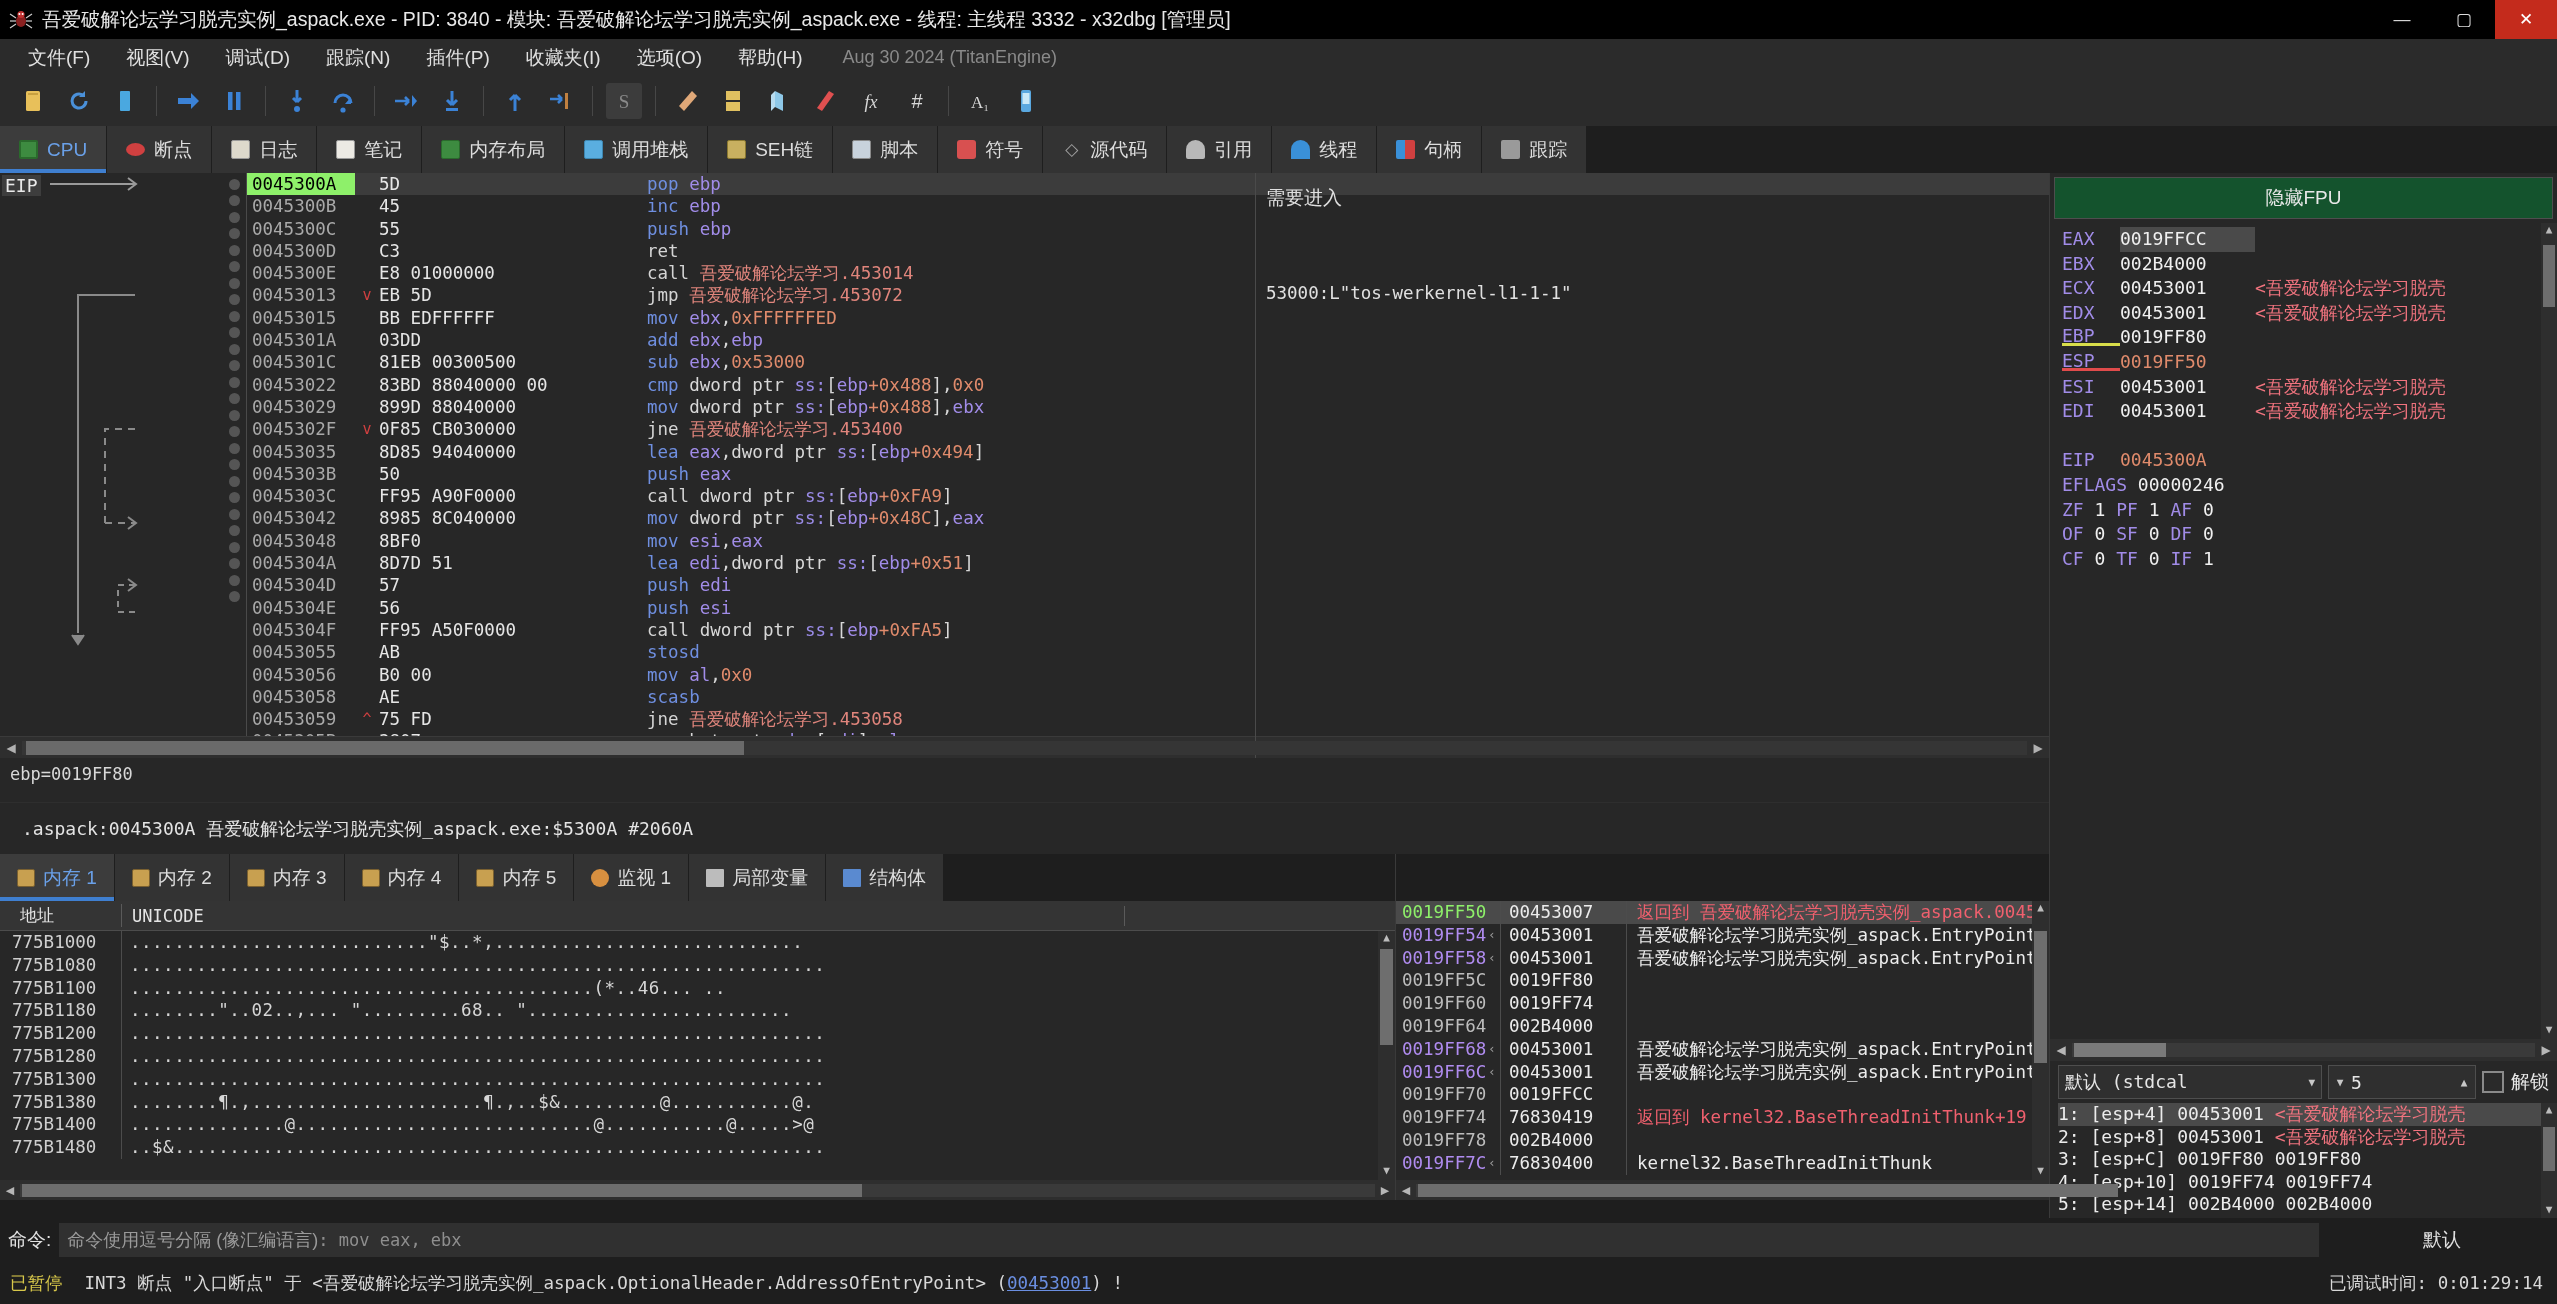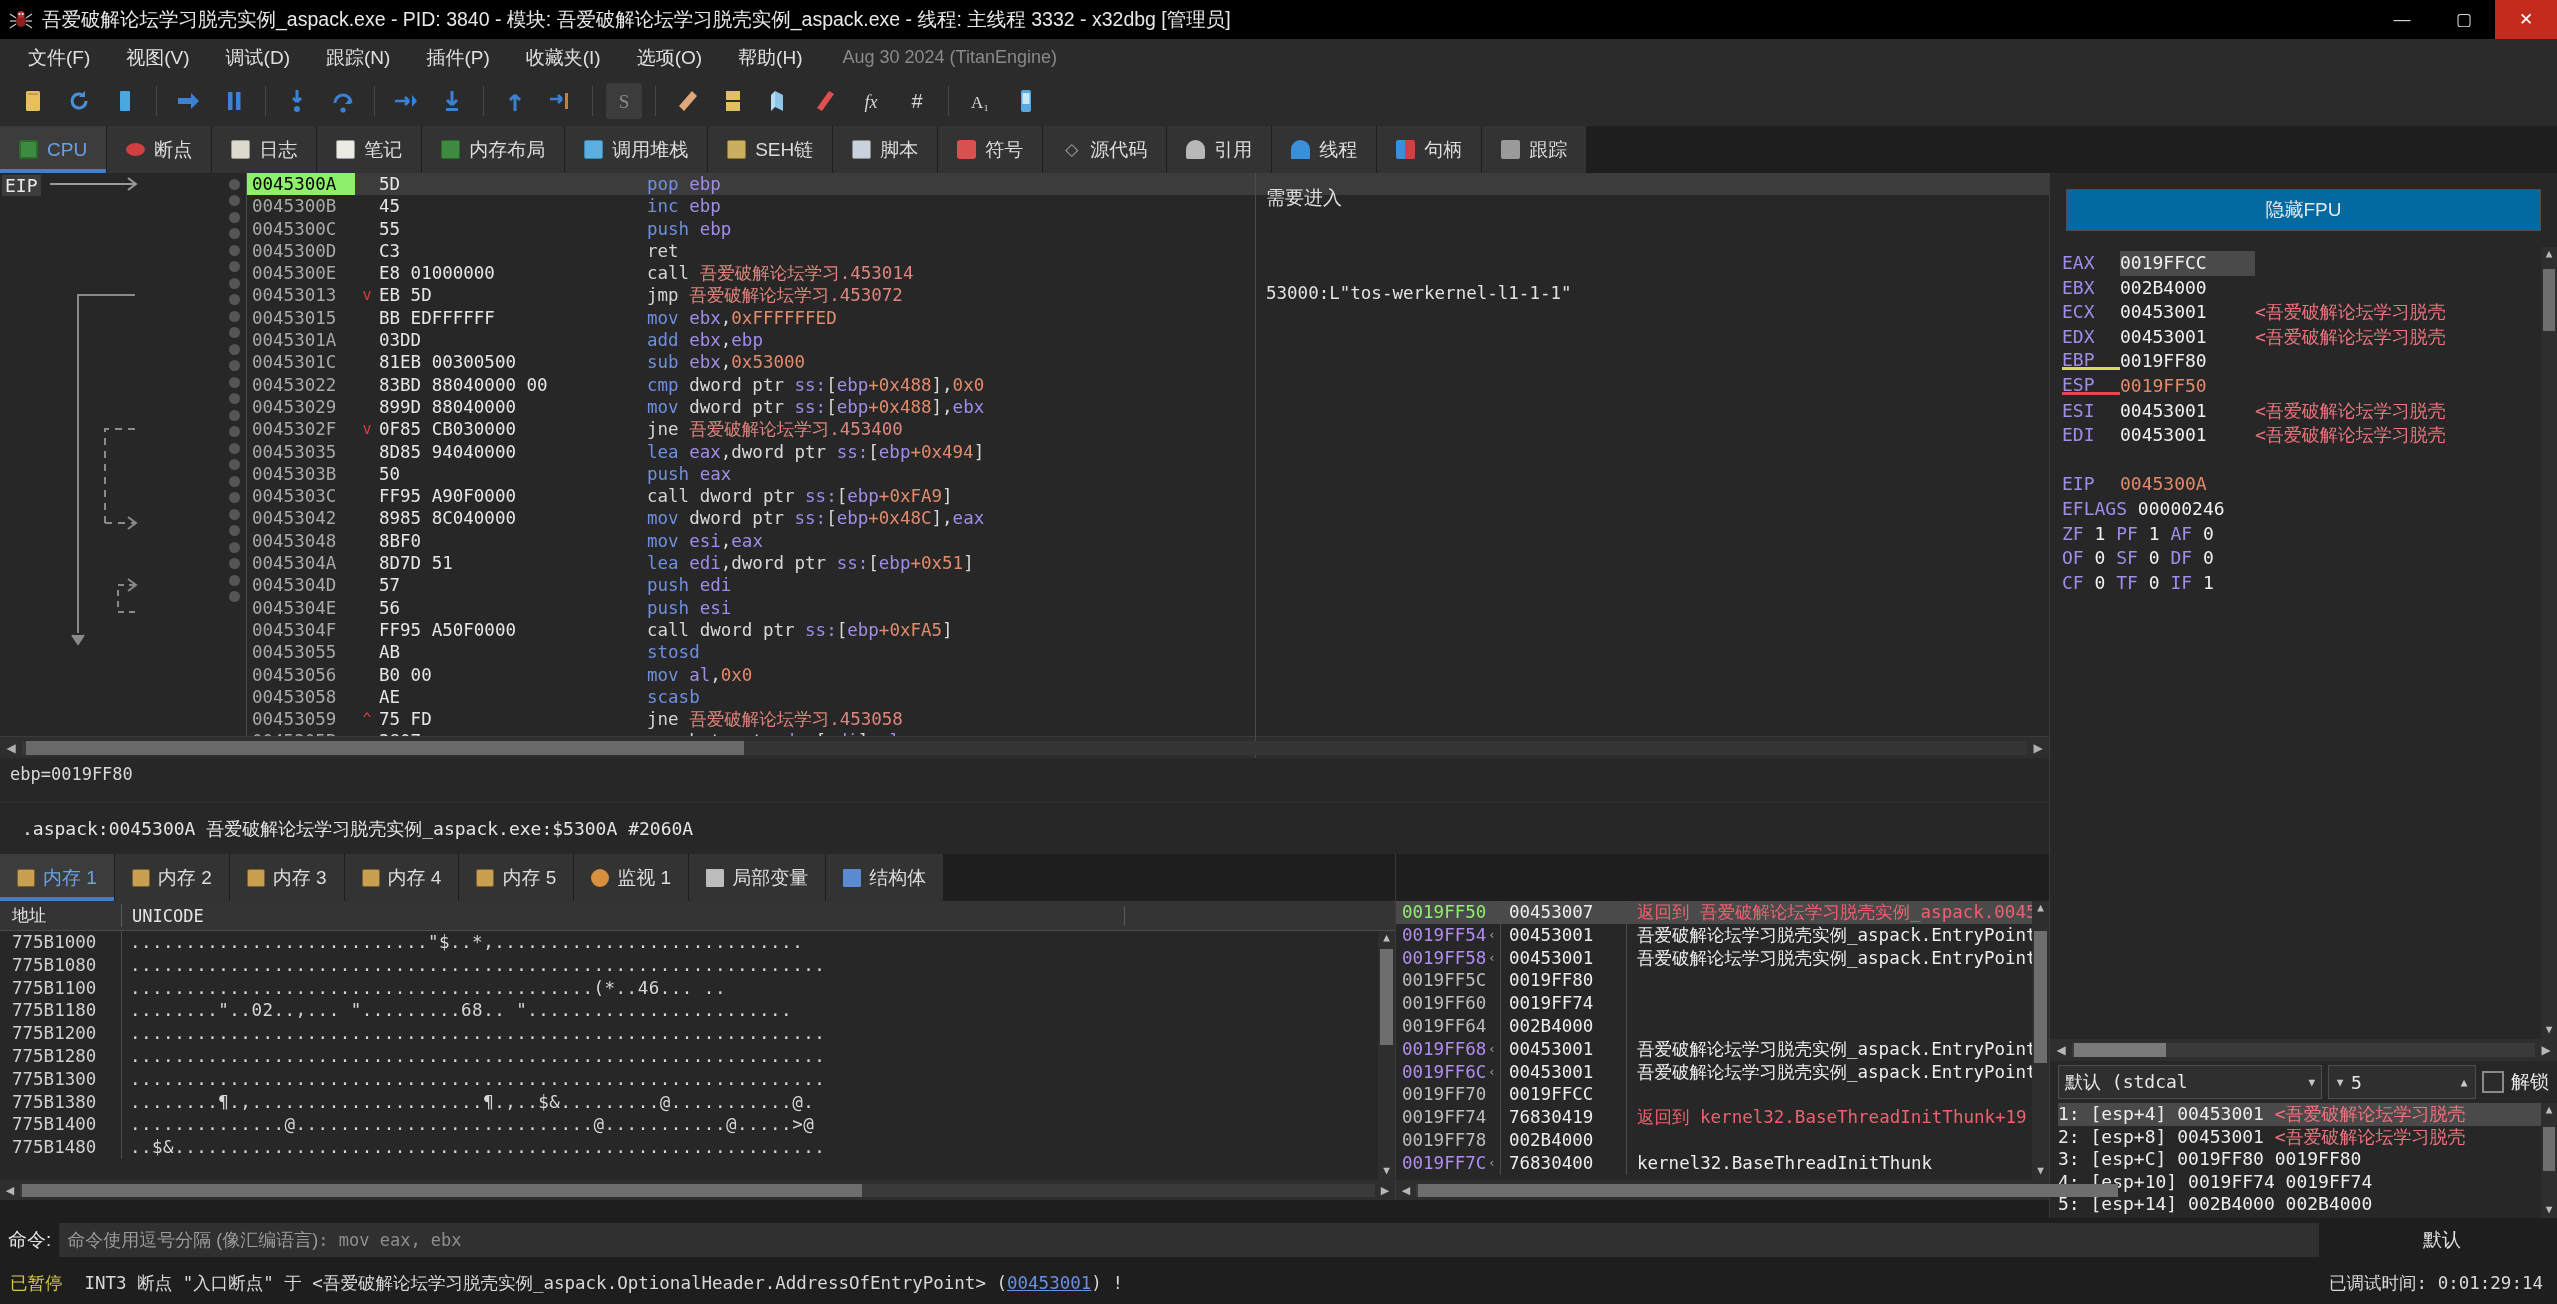--- a/index.html
+++ b/index.html
@@ -97,21 +97,21 @@
 
   .infobar { height:44px; background:#272727; color:#d8d8d8;
              font-family:"DejaVu Sans Mono", monospace; font-size:17px;
              padding:6px 0 0 10px; }
   .pathbar { height:52px; background:#272727; color:#e4e4e4;
              font-family:"DejaVu Sans Mono", monospace; font-size:18px;
              display:flex; align-items:center; padding-left:22px;
              border-top:1px solid #2e2e2e; }
 
   
-  .fpu-btn { height:42px; margin:16px; background:#0369a1; border:1px solid #4e4e4e;
+  .fpu-btn { height:42px; margin:4px; background:#14532d; border:1px solid #4e4e4e;
              color:#e8e8e8; display:flex; align-items:center; justify-content:center;
              font-size:19px; }
   .regs { flex:1; display:flex; min-height:0; background:#272727; overflow:hidden;
           font-family:"DejaVu Sans Mono", monospace; font-size:18px; }
   .regs-inner { flex:1; padding:4px 0 0 12px; min-width:0; overflow:hidden; }
   .rrow { height:24.6px; line-height:24.6px; white-space:nowrap; display:flex; }
   .rname { width:58px; flex:0 0 58px; color:#a18ce8; }
   .rname.ul-y { border-bottom:3px solid #d8dd4a; height:21px; line-height:21px;}
   .rname.ul-r { border-bottom:3px solid #e04b4b; height:21px; line-height:21px;}
   .rval { width:135px; flex:0 0 135px; color:#f0f0f0; }
@@ -168,21 +168,21 @@
             color:#ddd; font-size:19px; border-right:1px solid #1e1e1e; position:relative;
             white-space:nowrap;text-align:right; }
   .subtab.active { background:#3c3c3c; color:#6aa0e8; }
   .subtab.active:after { content:""; position:absolute; left:0; right:0; bottom:0;
                          height:4px; background:#3f7fd0; }
   .subtab .sicon { width:18px; height:18px; flex:0 0 18px; }
 
   .memhdr { height:30px; background:#343434; display:flex; align-items:center;
             color:#e4e4e4; font-family:"DejaVu Sans Mono", monospace; font-size:17px;
             border-bottom:1px solid #4c4c4c; }
-  .memhdr .h1 { width:122px; flex:0 0 122px; padding-left:12px; border-right:1px solid #5a5a5a; }
+  .memhdr .h1 { width:122px; flex:0 0 122px; padding-left:20px; border-right:1px solid #5a5a5a; }
   .memhdr .h2 { flex:1; padding-left:10px; border-right:1px solid #5a5a5a;}
   .memhdr .h3 { width:270px; flex:0 0 270px; }
   .membody { flex:1; display:flex; background:#272727; overflow:hidden;
              font-family:"DejaVu Sans Mono", monospace; font-size:17.5px; }
   .mem-inner { flex:1; min-width:0; overflow:hidden; }
   .mrow { height:22.8px; line-height:22.8px; display:flex; white-space:nowrap; color:#dcdcdc; }
   .maddr { width:122px; flex:0 0 122px; padding-left:12px; color:#cfcfcf; border-right:1px solid #4c4c4c;}
   .mdata { padding-left:8px; letter-spacing:0.5px; color:#d6d6d6; overflow:hidden; }
   .mem-scroll { width:17px; flex:0 0 17px; background:#2e2e2e; position:relative; }
   .mem-scroll .th { position:absolute; left:2px; right:2px; top:18px; height:96px; background:#6e6e6e; }

